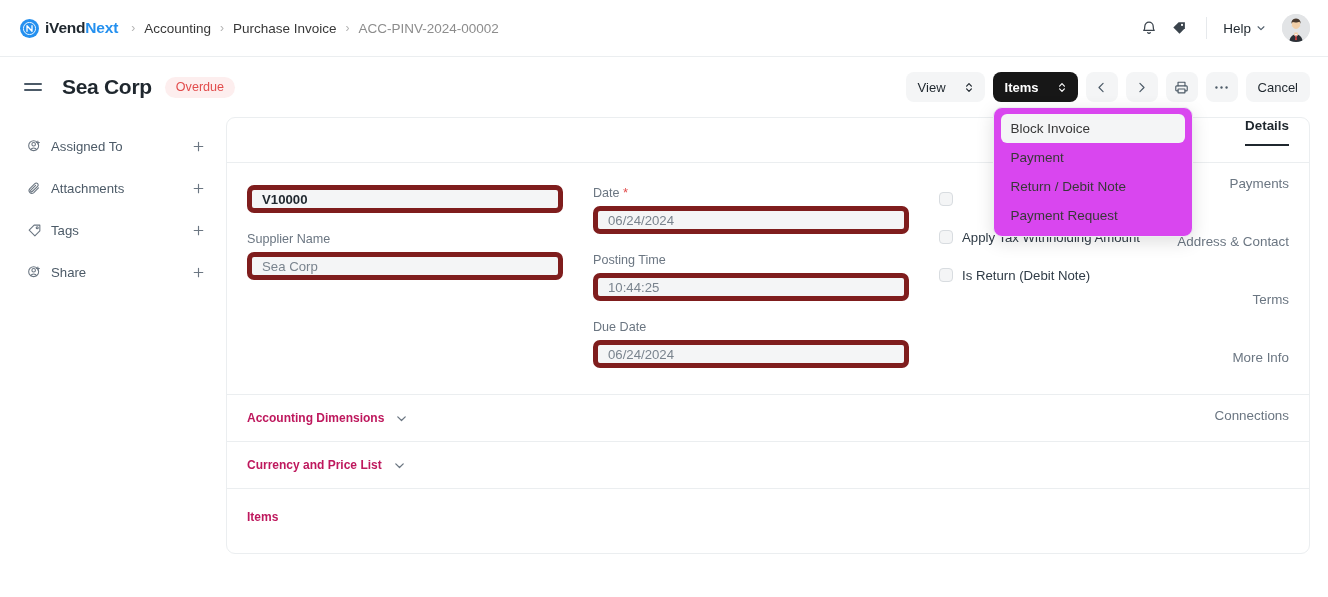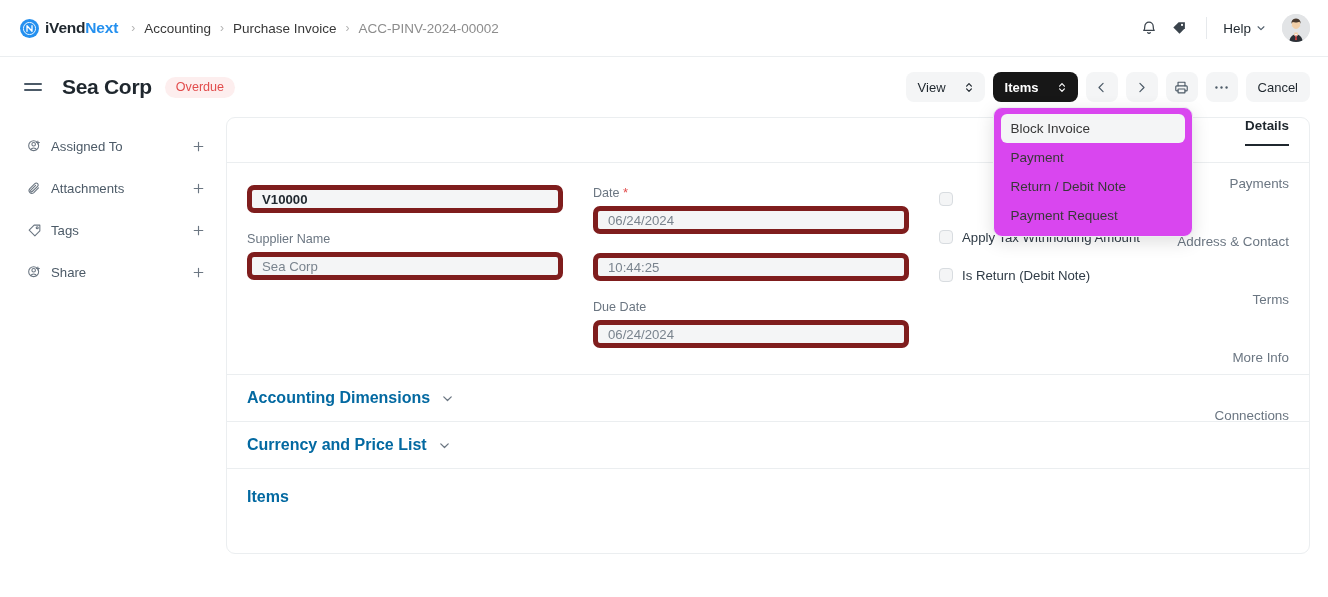--- a/index.html
+++ b/index.html
@@ -348,23 +348,23 @@
   .section-row {
     border-top: 1px solid #ebeef0;
     padding: 0 20px;
     height: 47px;
     display: flex;
     align-items: center;
     gap: 11px;
     cursor: pointer;
   }
   .section-title {
-    font-size: 16px;
+    font-size: 12px;
     font-weight: bold;
-    color: #0369a1;
+    color: #be185d;
   }
   .section-chev { color: #6b7682; display: flex; }
   .section-row.plain { cursor: default; height: 56px; }
 
   svg { display: block; }
 </style>
 </head>
 <body>
 
 <div class="navbar">
@@ -602,20 +602,21 @@
           <input class="finput" type="text" value="Sea Corp" style="">
         </div>
       </div>
 
       <div class="col">
         <div class="field">
           <label class="flabel"><span>Date</span> <span class="req">*</span></label>
           <input class="finput" type="text" value="06/24/2024" style="">
         </div>
         <div class="field">
+          <label class="flabel">Posting Time</label>
           <input class="finput" type="text" value="10:44:25" style="">
         </div>
         <div class="field">
           <label class="flabel">Due Date</label>
           <input class="finput" type="text" value="06/24/2024" style="">
         </div>
       </div>
 
       <div class="col wide">
         <div class="checkrow">

